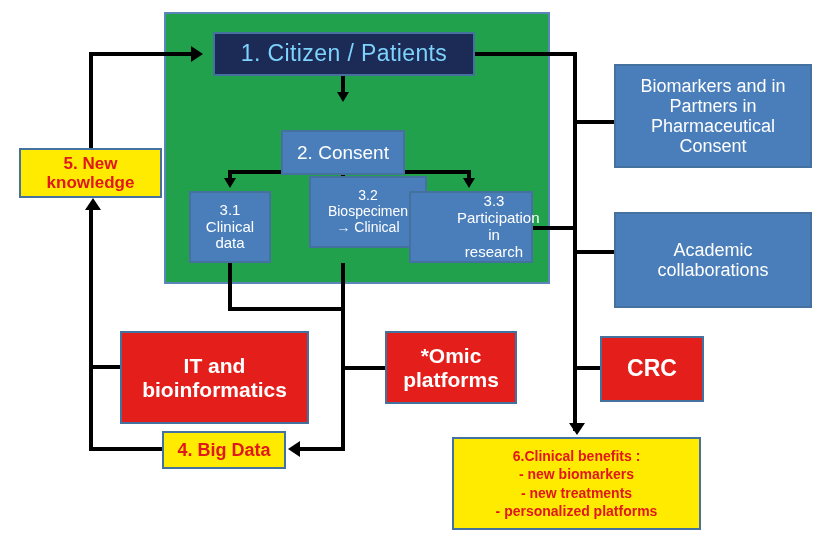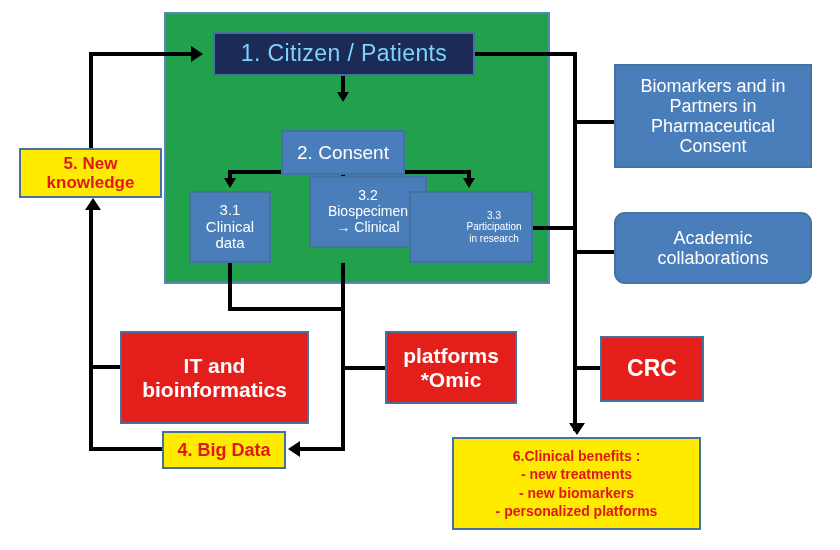--- a/index.html
+++ b/index.html
@@ -65,24 +65,24 @@
     background: #ffeb00;
     color: #e0171b;
     font-weight: bold;
   }
 
   
   #box-citizen   { left: 213px; top: 32px;  width: 262px; height: 44px; }
   #box-consent   { left: 281px; top: 104px; width: 124px; height: 45px;  font-size: 19px; margin-top: 26px; }
   #box-31        { left: 189px; top: 191px; width: 82px;  height: 72px;  font-size: 15px; }
   #box-32        { left: 281px; top: 176px; width: 118px; height: 72px;  font-size: 14px; margin-left: 28px; }
-  #box-33        { left: 409px; top: 191px; width: 124px; height: 72px;  font-size: 10px; padding-left: 46px; }
+  #box-33        { left: 409px; top: 191px; width: 124px; height: 72px;  font-size: 15px; padding-left: 46px; }
 
   #box-partners  { left: 614px; top: 64px;  width: 198px; height: 104px; font-size: 18px; }
-  #box-academic  { left: 614px; top: 212px; width: 198px; height: 72px;  font-size: 18px; border-radius: 11px; }
+  #box-academic  { left: 614px; top: 212px; width: 198px; height: 96px;  font-size: 18px; }
 
   #box-it        { left: 120px; top: 331px; width: 189px; height: 93px;  font-size: 21px; }
   #box-omic      { left: 385px; top: 331px; width: 132px; height: 73px;  font-size: 21px; }
   #box-crc       { left: 600px; top: 336px; width: 104px; height: 66px;  font-size: 23px; }
 
   #box-knowledge { left: 19px;  top: 148px; width: 143px; height: 50px;  font-size: 17px; }
   #box-bigdata   { left: 162px; top: 431px; width: 124px; height: 38px;  font-size: 18px; }
   #box-benefits  { left: 452px; top: 437px; width: 249px; height: 93px;  font-size: 14px; line-height: 1.32; }
 
   
@@ -228,22 +228,22 @@
 
   <div class="box red" id="box-it">
     <span>
       <span>IT and</span>
       <span>bioinformatics</span>
     </span>
   </div>
 
   <div class="box red" id="box-omic">
     <span>
+      <span>*Omic</span>
       <span>platforms</span>
-      <span>*Omic</span>
     </span>
   </div>
 
   <div class="box red" id="box-crc">
     <span>CRC</span>
   </div>
 
   <div class="box yellow" id="box-knowledge">
     <span>
       <span>5. New</span>
@@ -251,19 +251,19 @@
     </span>
   </div>
 
   <div class="box yellow" id="box-bigdata">
     <span>4. Big Data</span>
   </div>
 
   <div class="box yellow" id="box-benefits">
     <span>
       <span>6.Clinical benefits :</span>
+      <span>- new biomarkers</span>
       <span>- new treatments</span>
-      <span>- new biomarkers</span>
       <span>- personalized platforms</span>
     </span>
   </div>
 
 </div>
 
 </body></html>

